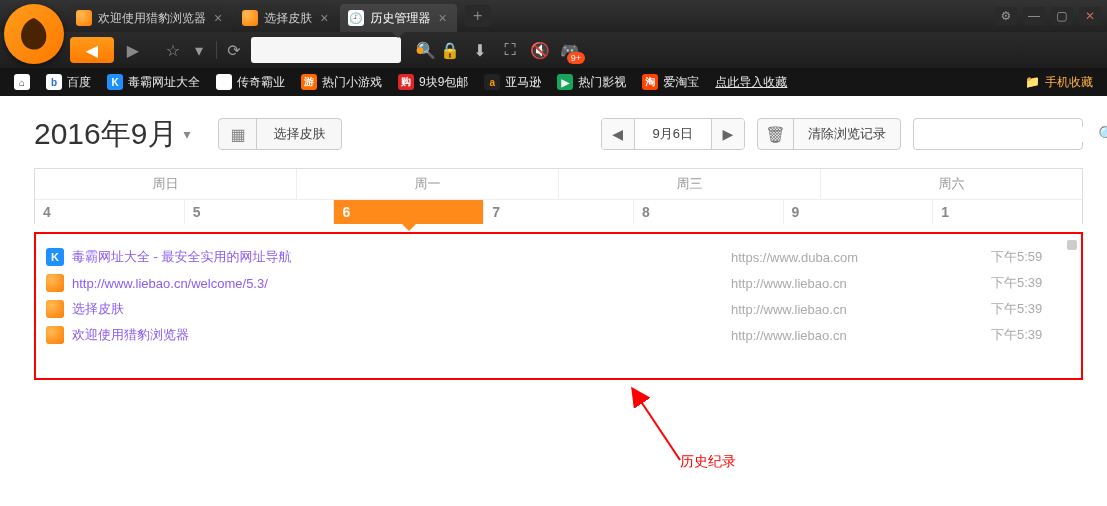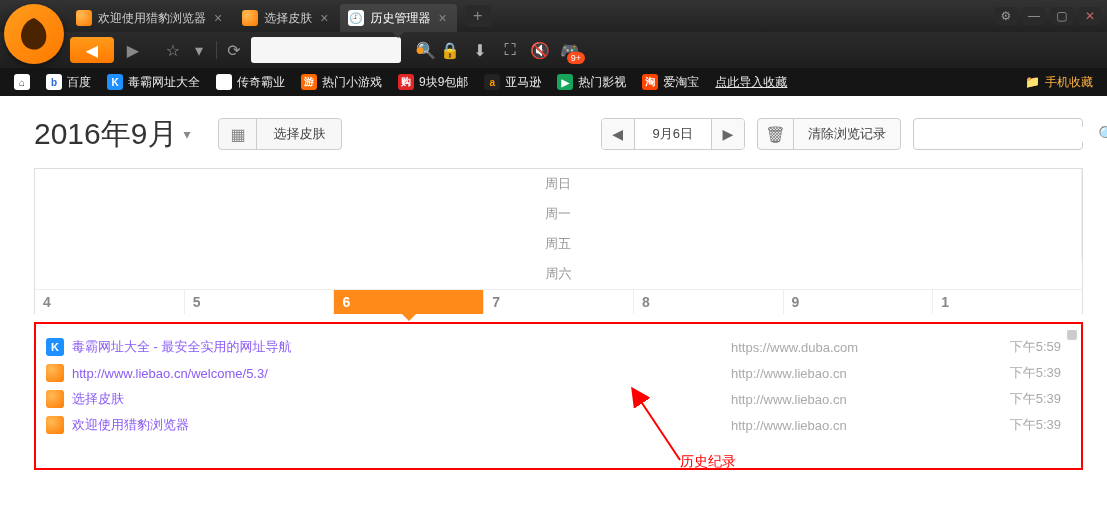--- a/index.html
+++ b/index.html
@@ -57,38 +57,38 @@
   .date-nav button { border:none; background:#f9f9f9; width:32px; cursor:pointer; font-size:14px; color:#666; }
   .date-nav .dn-label { display:flex; align-items:center; padding:0 18px; font-size:13px; color:#444; border-left:1px solid #ccc; border-right:1px solid #ccc; }
   .clear-btn { display:flex; align-items:center; height:32px; border:1px solid #ccc; border-radius:4px; background:#f9f9f9; cursor:pointer; }
   .clear-btn .trash { width:36px; display:flex;align-items:center;justify-content:center; border-right:1px solid #ccc; height:100%; color:#777;}
   .clear-btn .cb-label { padding:0 14px; font-size:13px; color:#444;}
   .page-search { width:170px; height:32px; border:1px solid #ccc; border-radius:4px; display:flex; align-items:center; padding:0 8px; background:#fff;}
   .page-search input { border:none; flex:1; outline:none; font-size:13px; }
 
   
   .cal { margin-top:6px; border:1px solid #ddd; border-bottom:none; }
-  .cal-week { display:flex;flex-direction:column; }
+  .cal-week { display:flex; }
   .cal-day { flex:1; text-align:center; font-size:13px; color:#999; padding:6px 0; border-right:1px solid #eee; }
   .cal-day:last-child { border-right:none;}
   .cal-day.active { color:#ff7a00; }
   .cal-nums { display:flex; border-top:1px solid #eee;}
   .cal-num { flex:1; padding:4px 8px; font-size:14px; color:#888; border-right:1px solid #eee; font-weight:bold;}
   .cal-num:last-child{border-right:none;}
   .cal-num.active { background:#ff8a1a; color:#fff; position:relative;}
   .cal-num.active::after{content:"";position:absolute;bottom:-7px;left:50%;margin-left:-7px;width:0;height:0;border-left:7px solid transparent;border-right:7px solid transparent;border-top:7px solid #ff8a1a;}
 
   
   .history-box { border:2px solid #ff0000; margin-top:8px; height:148px; position:relative; background:#fff; }
   .history-list { padding:10px 20px 10px 10px; }
   .hrow { display:flex; align-items:center; height:26px; font-size:13px; cursor:pointer; }
   .hrow .hico { width:18px;height:18px; margin-right:8px; display:inline-flex; border-radius:3px;}
   .hrow .htitle { color:#8b5cf6; }
   .hrow .hurl { margin-left:auto; color:#aaa; width:260px; }
-  .hrow .htime { color:#aaa; width:70px; text-align:right; }
+  .hrow .htime { color:#aaa; width:70px; text-align:left; }
   .history-scroll { position:absolute; right:4px; top:4px; bottom:4px; width:10px; background:transparent;}
   .history-scroll .thumb{ position:absolute; top:2px; width:10px; height:10px; background:#ccc; border-radius:2px;}
 
   
   .annot { position:absolute; left:640px; top:400px; width:140px; height:80px; pointer-events:none; }
   .annot svg { overflow:visible; }
   .annot-label { position:absolute; left:680px; top:453px; color:#ff0000; font-size:14px; }
 
   .ico-orange-circle { background: radial-gradient(circle at 30% 30%, #ffbb55, #ff7a00); border-radius:50%; }
   .ico-k { background:#1e90ff; color:#fff; border-radius:50%; font-size:11px; font-weight:bold; display:flex;align-items:center;justify-content:center;}
@@ -225,21 +225,21 @@
         <input style="">
         <span style="color:#aaa">🔍</span>
       </div>
     </div>
   </div>
 
   <div class="cal">
     <div class="cal-week" id="weekdays">
         <div class="cal-day">周日</div>
         <div class="cal-day">周一</div>
-        <div class="cal-day">周五</div>
+        <div class="cal-day">周三</div>
         <div class="cal-day">周六</div>
       </div>
     <div class="cal-nums" id="weeknums">
         <div class="cal-num">4</div>
         <div class="cal-num">5</div>
         <div class="cal-num active">6</div>
         <div class="cal-num">7</div>
         <div class="cal-num">8</div>
         <div class="cal-num">9</div>
         <div class="cal-num">1</div>

